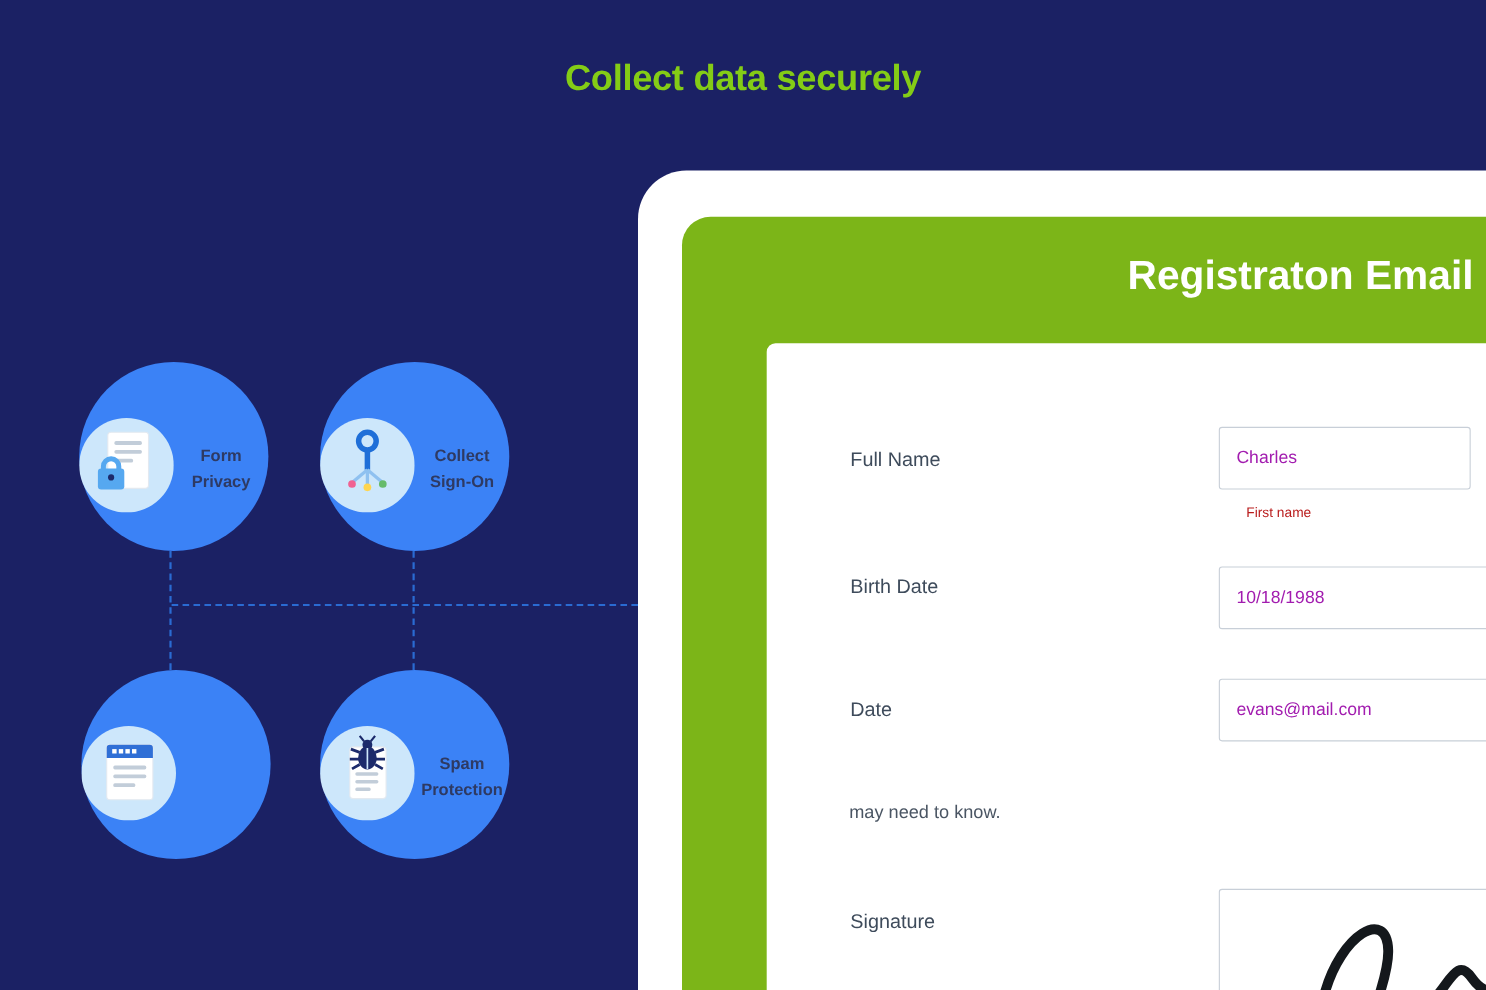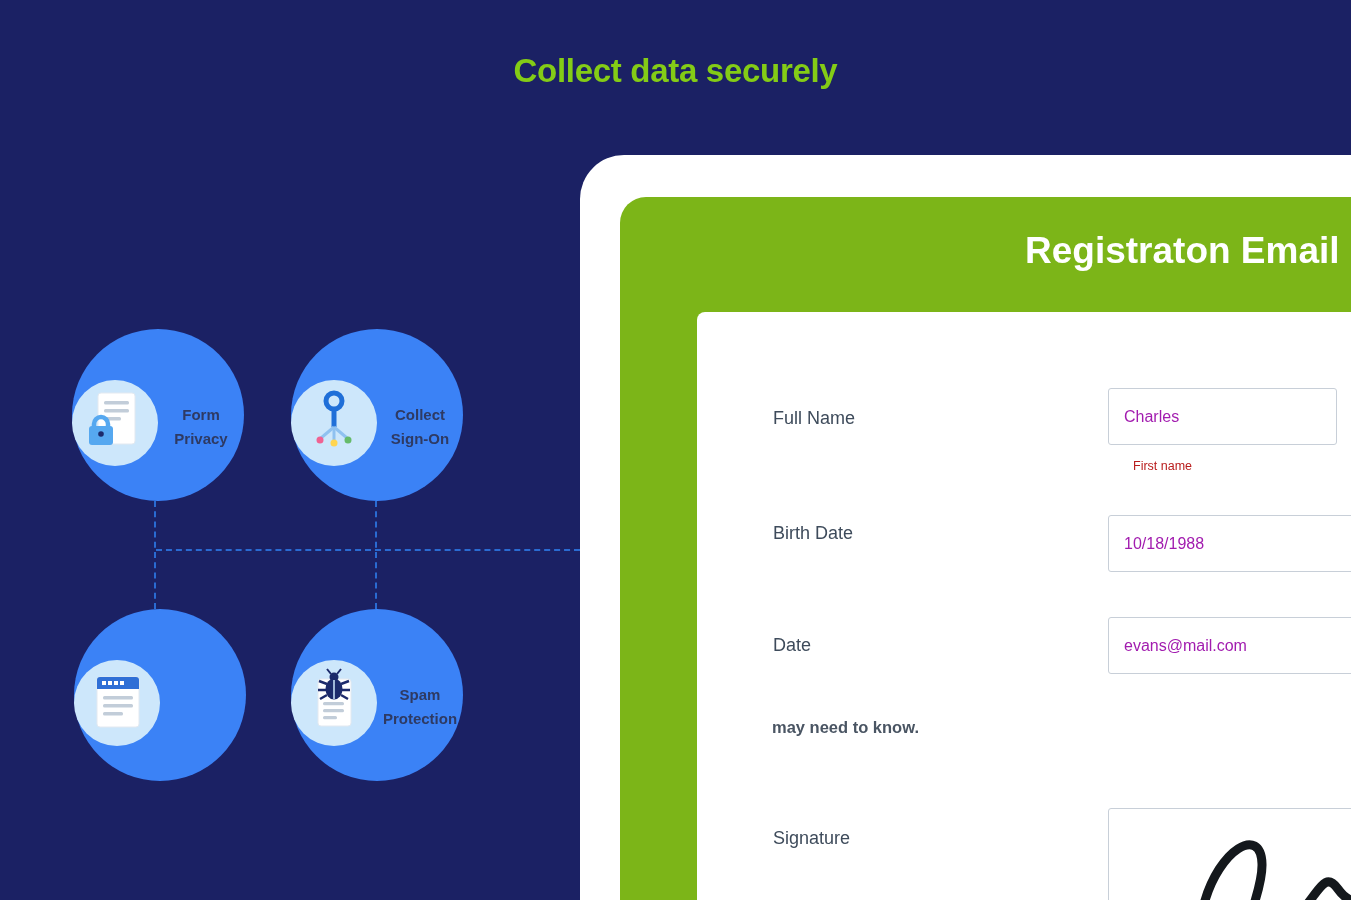--- a/index.html
+++ b/index.html
@@ -90,21 +90,21 @@
   .helper-text {
     position:absolute; left:436px; top:147px;
     font-size:12.5px; color:#b91c1c;
   }
 
   .note-line {
     position:absolute; left:75px;
     font-size:16.5px; color:#4a5563; white-space:nowrap;
   }
   #note-line1 { top:405px; }
-  #note-line2 { top:406px;font-weight:bold; }
+  #note-line2 { top:418px; }
 
   .signature-box {
     position:absolute; left:411px; top:496px;
     width:620px; height:330px;
     border:1px solid #c8cfd8; border-radius:3px;
     background:#ffffff;
   }
 </style>
 </head>
 <body>

